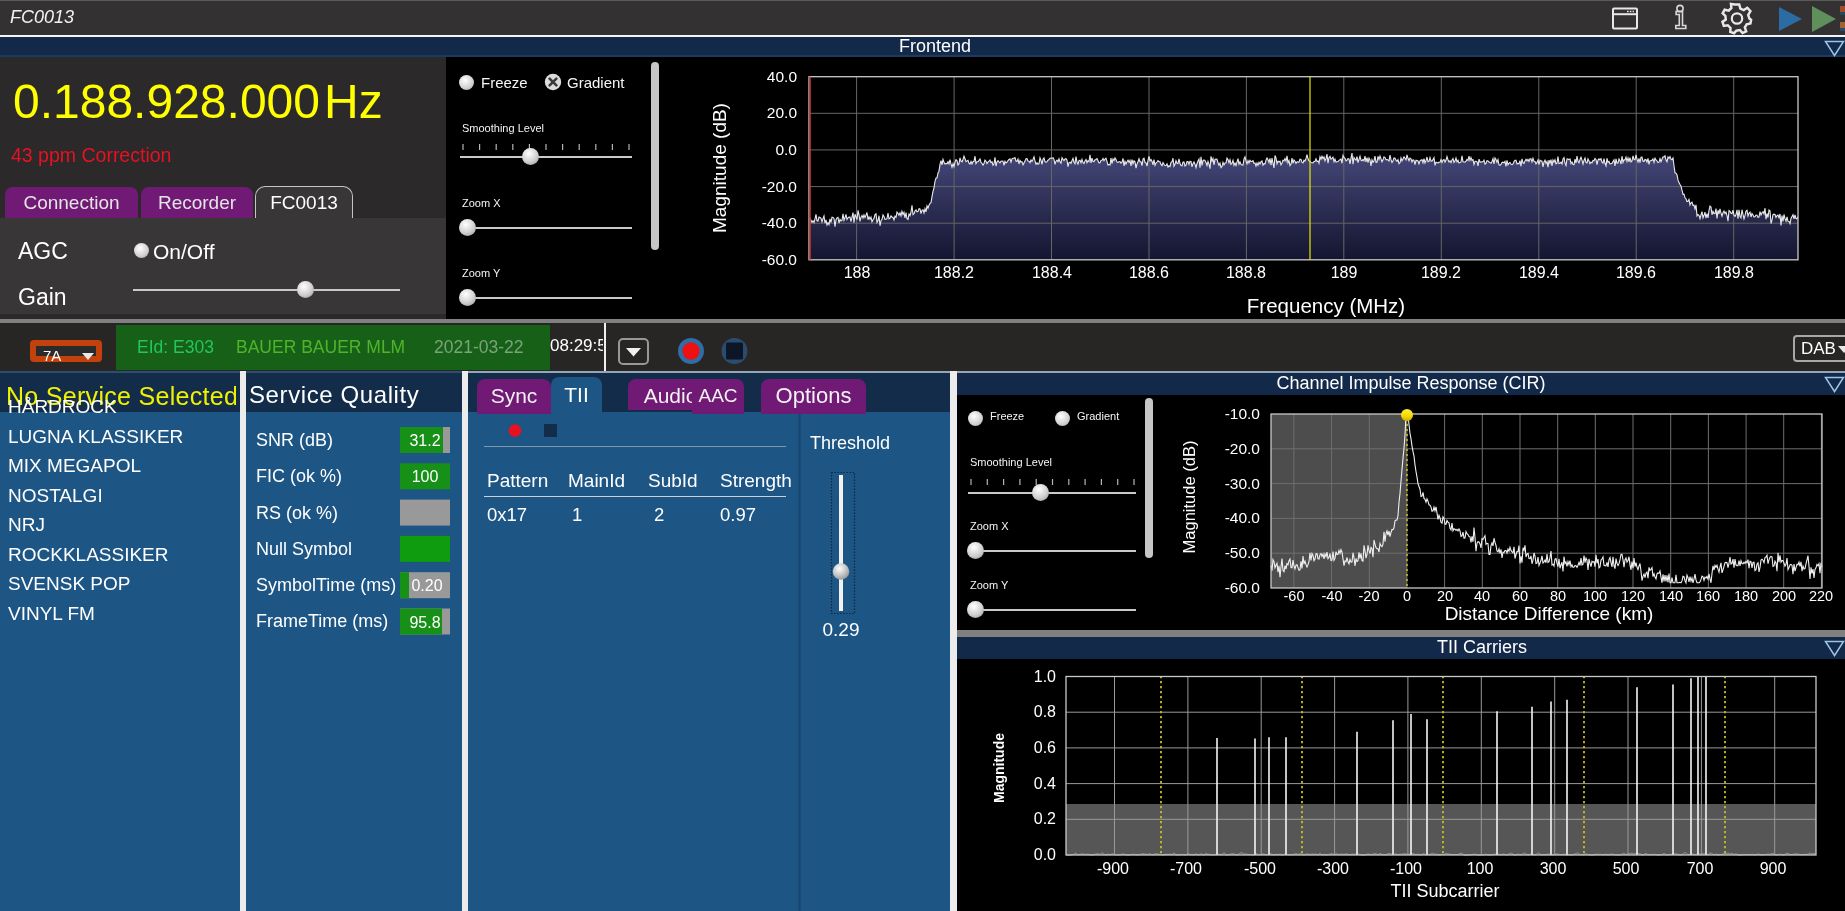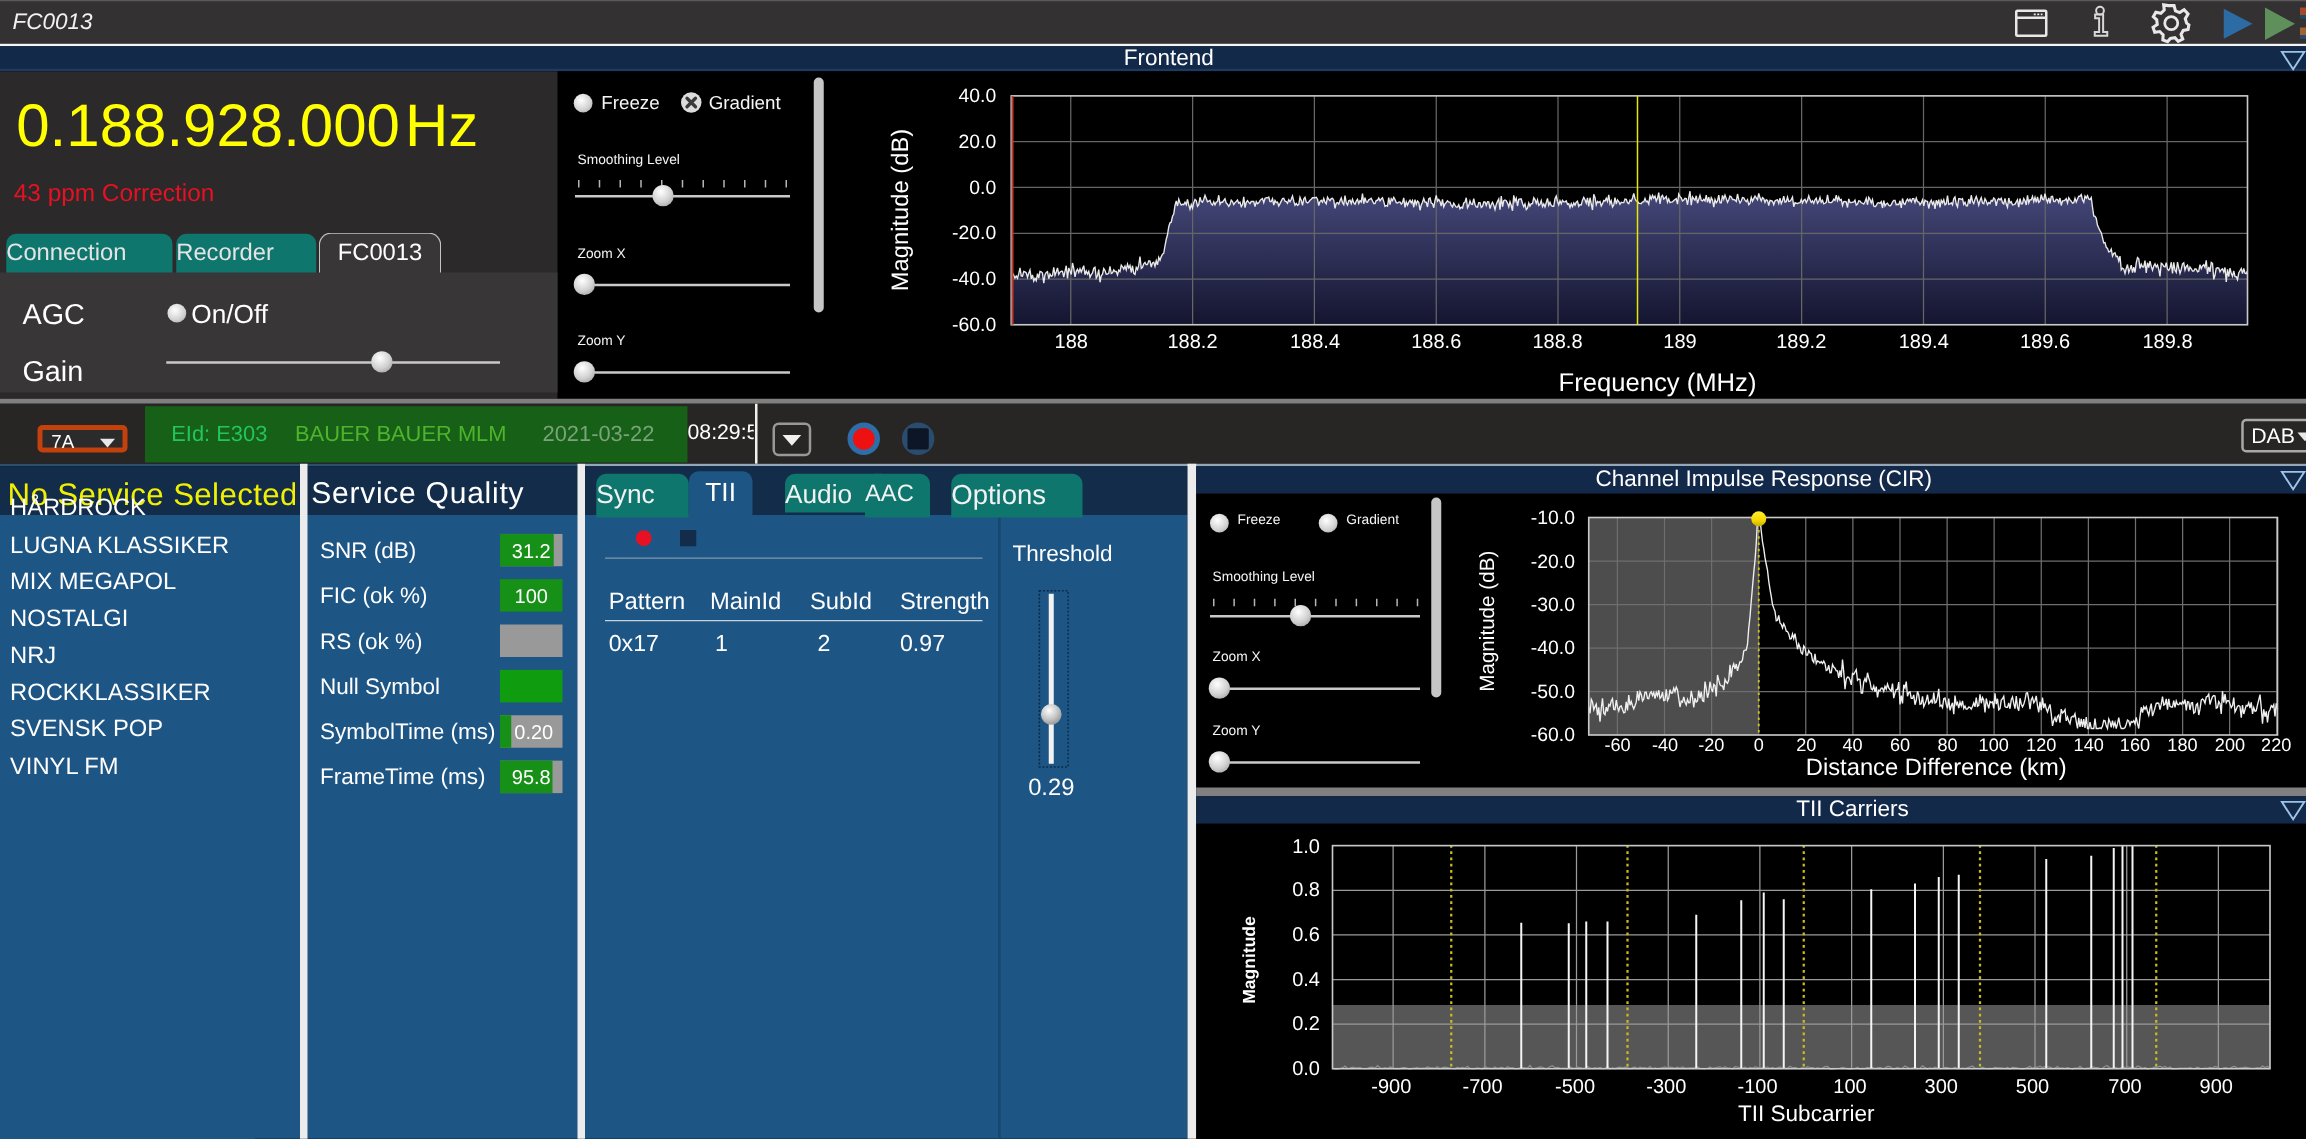--- a/index.html
+++ b/index.html
@@ -1,21 +1,21 @@
 <!DOCTYPE html>
 <html><head><meta charset="utf-8">
 <style>
 *{margin:0;padding:0;box-sizing:border-box}
 html,body{width:1845px;height:911px;overflow:hidden;background:#000;
   font-family:"Liberation Sans",sans-serif;color:#fff;}
 .abs{position:absolute}
 svg text{font-family:"Liberation Sans",sans-serif;fill:#fff}
 .hdr{background:#13294a;color:#fff;font-size:18px;text-align:center;position:absolute}
-.tabgray{position:absolute;background:#0f766e;border-radius:8px 8px 0 0;
-  color:#f2f2f2;}
+.tabgray{position:absolute;background:#701a75;border-radius:8px 8px 0 0;
+  color:#f2f2f2;text-align:center}
 .radio{position:absolute;width:15px;height:15px;border-radius:50%;
   background:radial-gradient(circle at 40% 35%,#ffffff,#d0d0d0 60%,#9a9a9a)}
 .sliderH{position:absolute;height:2px;background:#c9c9c9}
 .knob{position:absolute;width:17px;height:17px;border-radius:50%;
   background:radial-gradient(circle at 40% 32%,#ffffff,#cfcfcf 55%,#8f8f8f)}
 .vsep{position:absolute;background:#ececec}
 .glabel{position:absolute;font-size:11px;color:#f5f5f5}
 </style></head>
 <body>
 
@@ -147,21 +147,21 @@
       <text x="1539" y="278" text-anchor="middle">189.4</text>
       <text x="1636" y="278" text-anchor="middle">189.6</text>
       <text x="1734" y="278" text-anchor="middle">189.8</text>
     </g>
   <text x="1326" y="313" font-size="20.5px" text-anchor="middle">Frequency (MHz)</text>
   <text x="726" y="168" font-size="19px" text-anchor="middle" transform="rotate(-90 726 168)">Magnitude (dB)</text>
 </svg>
 
 <div class="abs" style="left:0;top:318.5px;width:1845px;height:4px;background:#808080"></div>
 <div class="abs" style="left:0;top:322.5px;width:1845px;height:48.5px;background:#282525"></div>
-<div class="abs" style="left:30px;top:340px;width:72px;height:22px;background:#2b2b2b;border:4px solid #c2410c;border-radius:4px;font-size:15px;color:#fff">
+<div class="abs" style="left:30px;top:340px;width:72px;height:22px;background:#2b2b2b;border:6px solid #c2410c;border-radius:4px;font-size:15px;color:#fff">
     <span style="position:absolute;left:7px;top:1px">7A</span>
 <svg class="abs" style="left:44px;top:6px" width="16" height="10">
       <polygon points="2,1 14,1 8,8" fill="#e8e8e8"></polygon>
     </svg>
   </div>
 <div class="abs" style="left:116px;top:325px;width:434px;height:45px;background:#176017"></div>
 <div class="abs" style="left:137px;top:337px;font-size:17.5px;color:#22c55e">EId: E303</div>
 <div class="abs" style="left:236px;top:337px;font-size:17.5px;color:#4fb42c">BAUER BAUER MLM</div>
 <div class="abs" style="left:434px;top:337px;font-size:17.5px;color:#7ba37b">2021-03-22</div>
 <div class="abs" style="left:550px;top:336px;width:53px;height:25px;overflow:hidden;font-size:17px;color:#fff">08:29:56</div>

